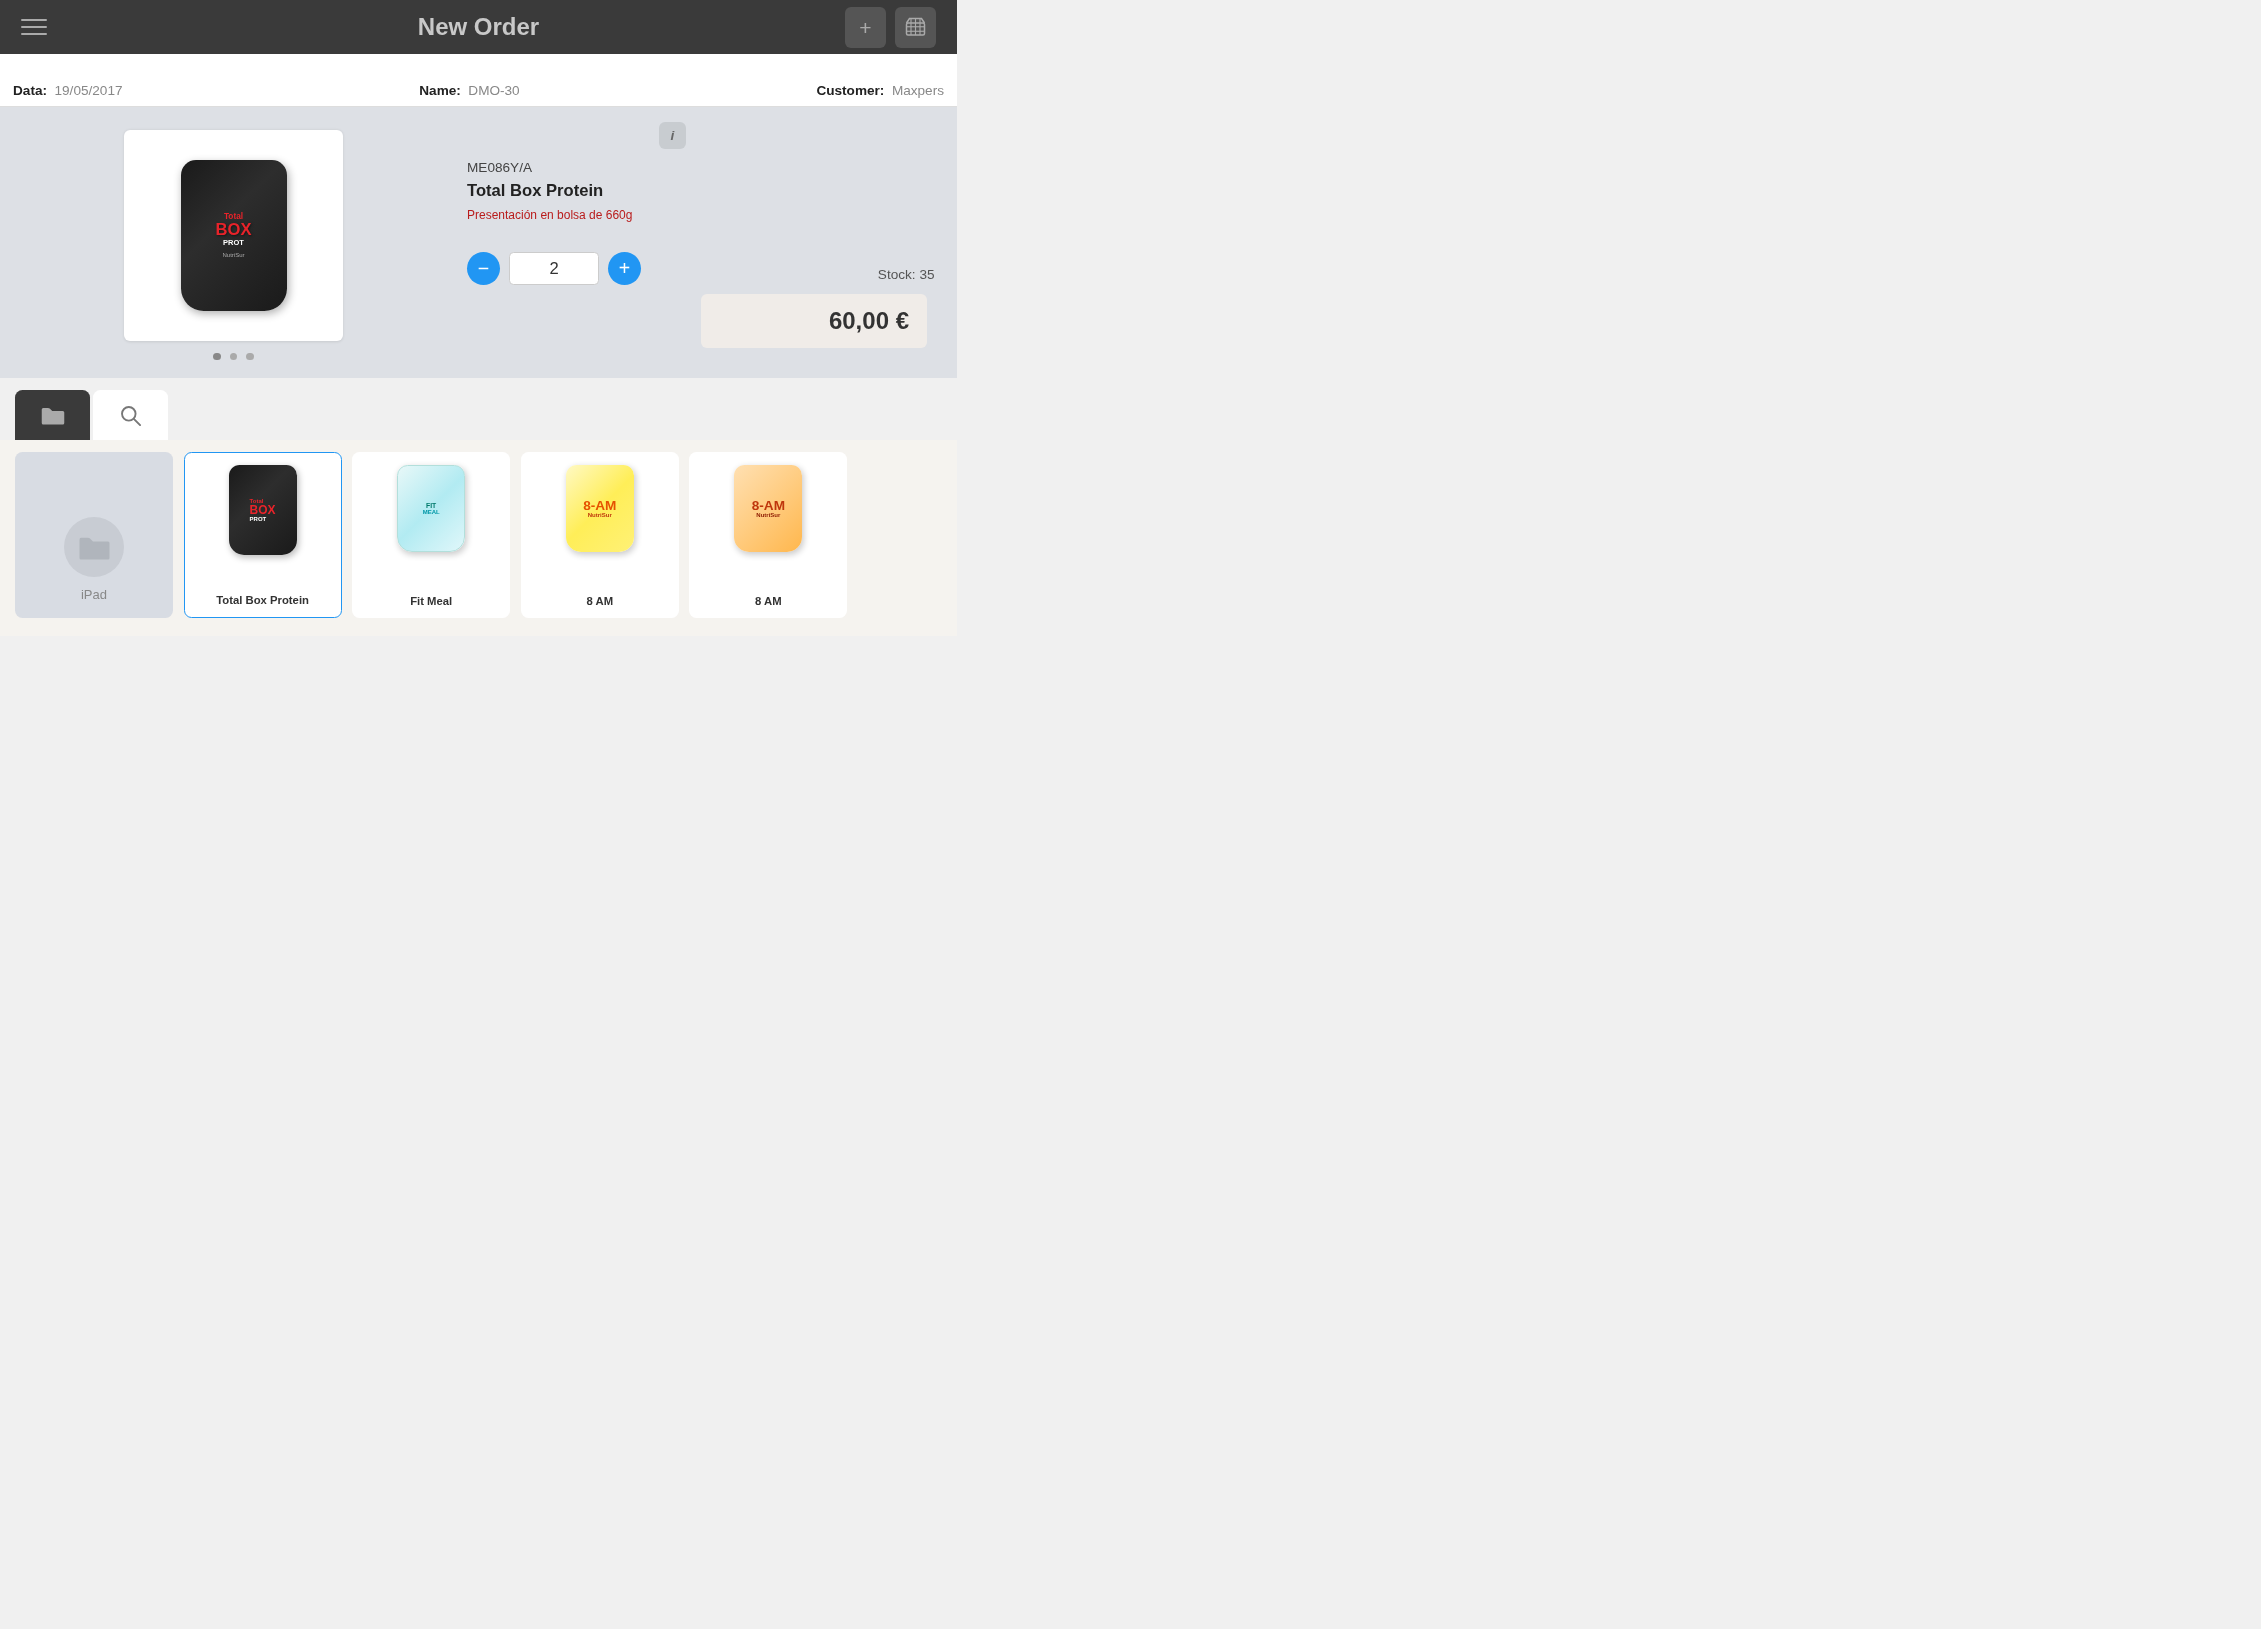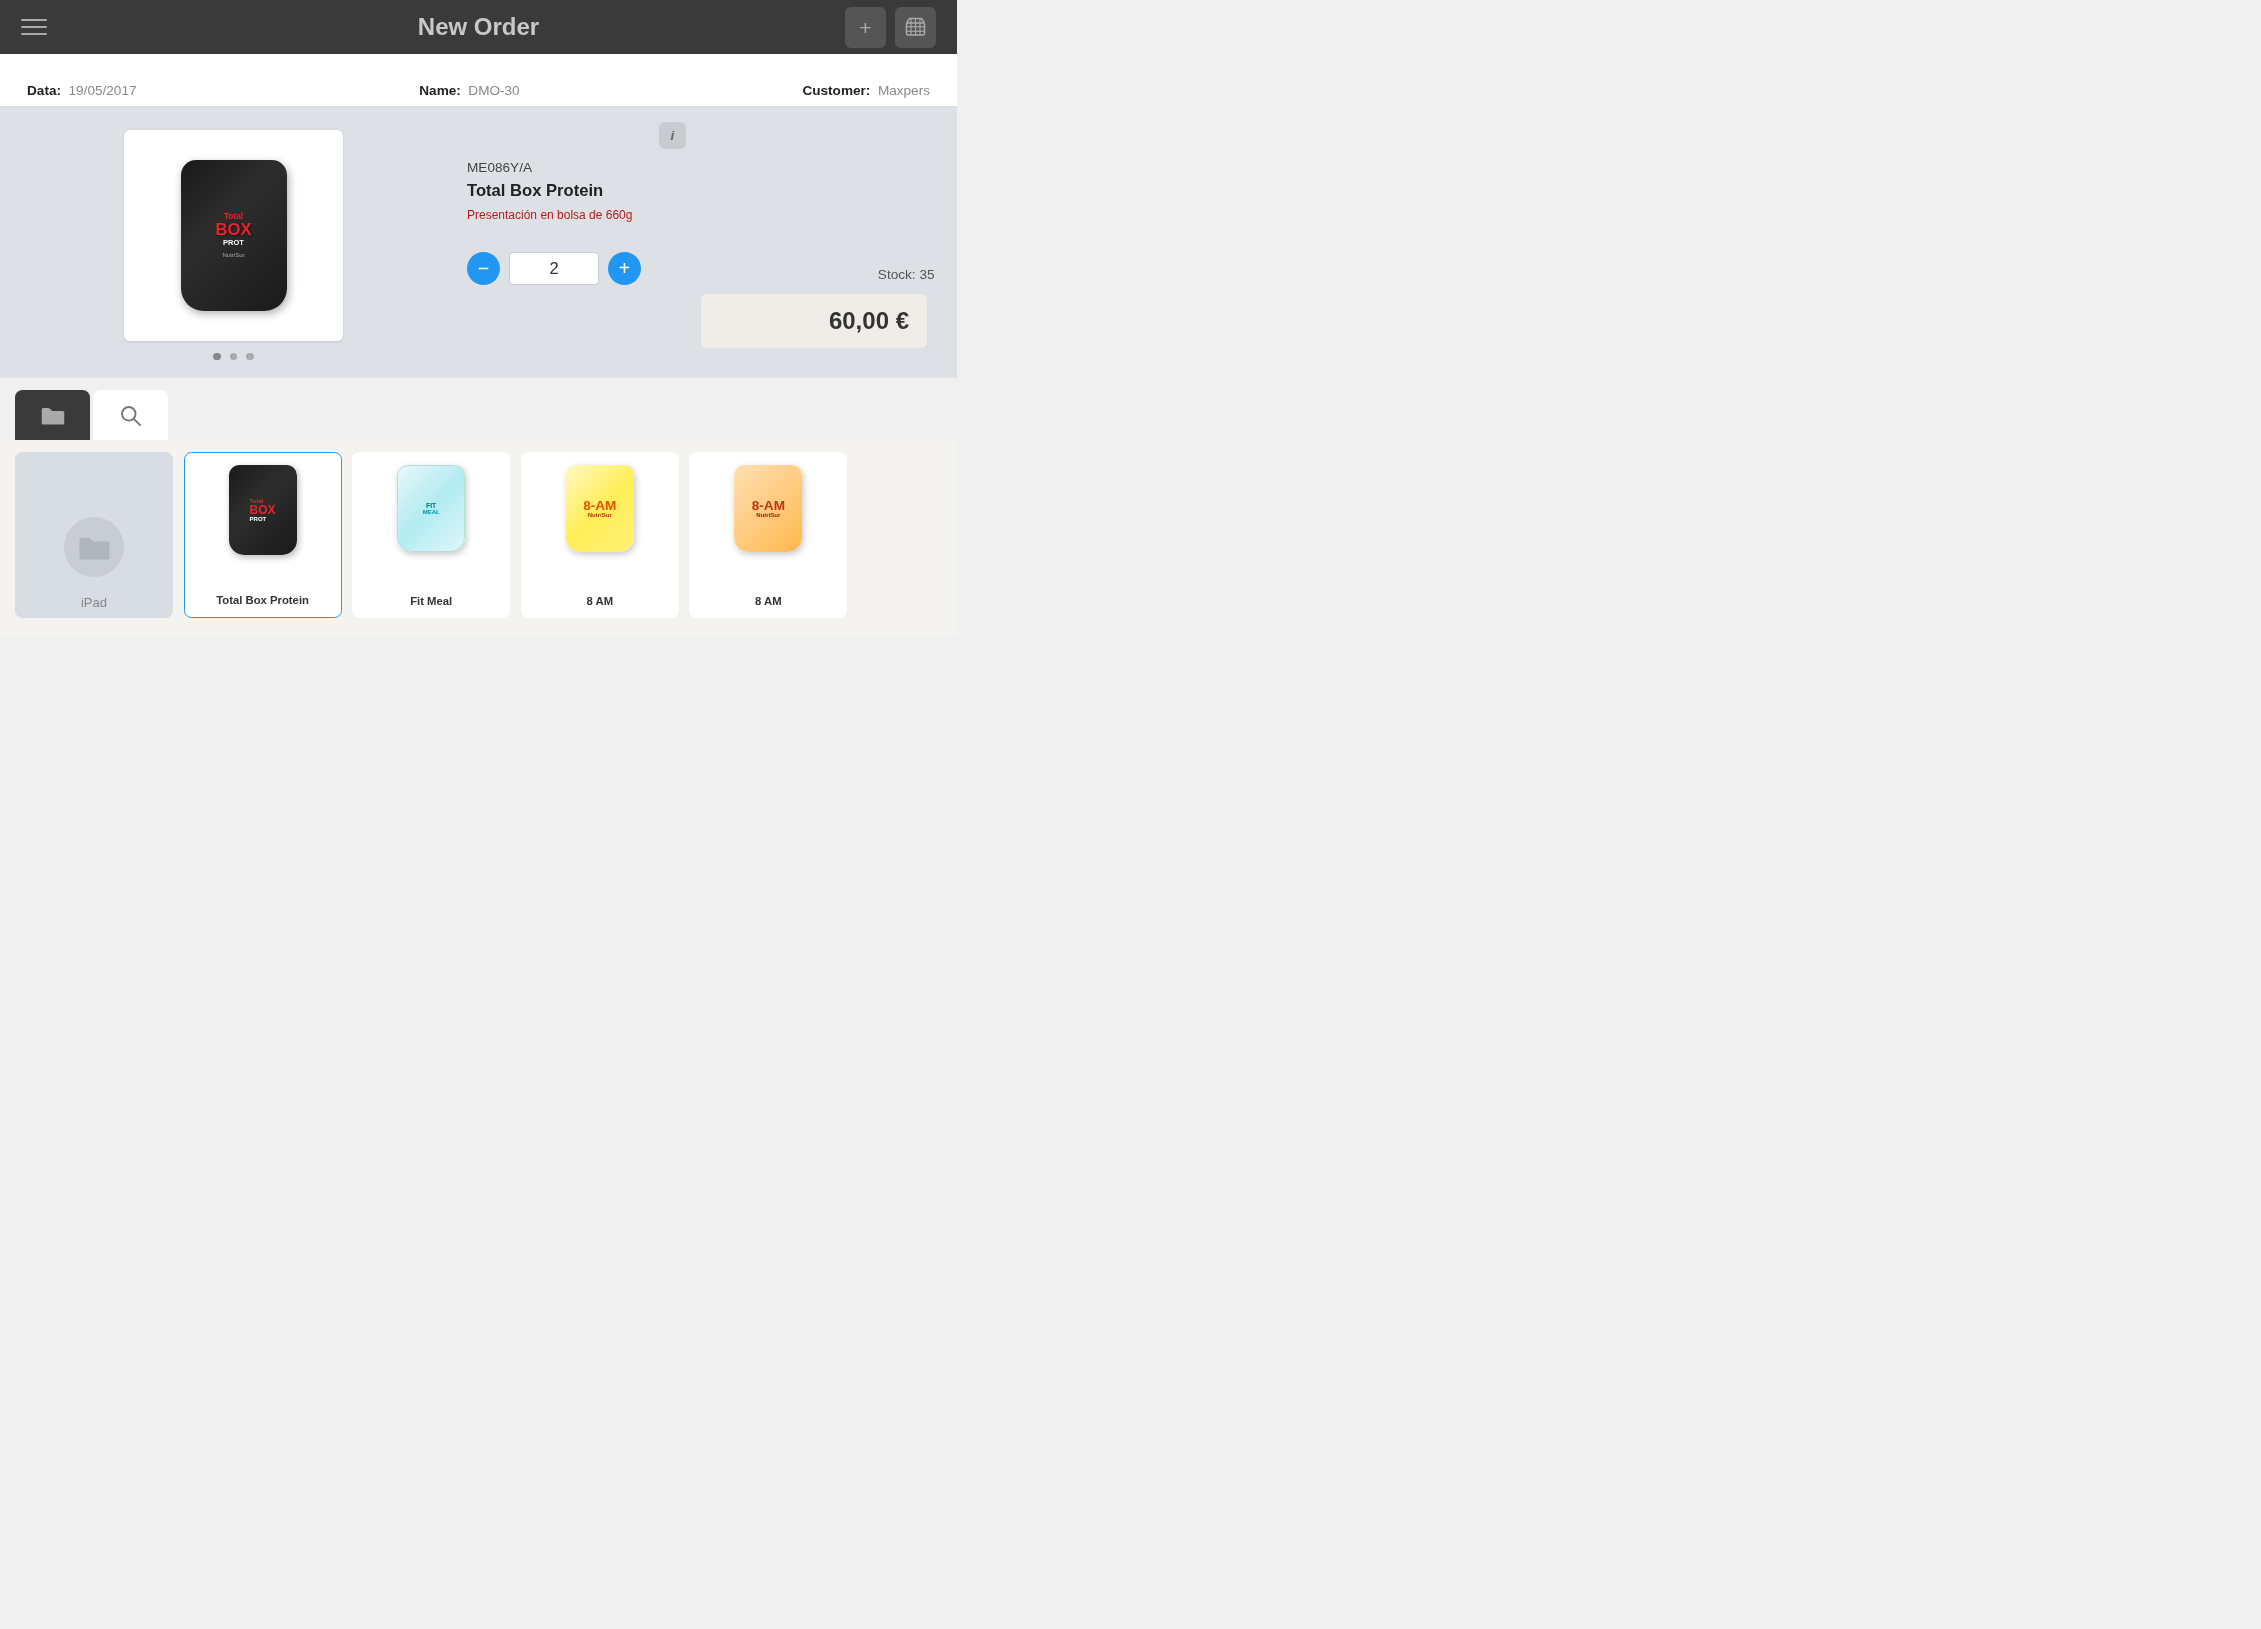--- a/index.html
+++ b/index.html
@@ -64,21 +64,21 @@
       font-weight: 300;
       line-height: 1;
     }
 
     
     .info-bar {
       background: #fff;
       height: 53px;
       display: flex;
       align-items: center;
-      padding: 0 27px;
+      padding: 0 13px;
       border-bottom: 0.8px solid #ddd;
       gap: 0;
     }
     .info-section {
       display: flex;
       align-items: baseline;
       gap: 7.5px;
     }
     .info-label {
       font-weight: 700;
@@ -354,21 +354,21 @@
       display: flex;
       align-items: center;
       justify-content: center;
       margin-bottom: 30px;
     }
     .folder-label {
       font-size: 13px;
       color: #888;
       font-weight: 500;
       position: absolute;
-      bottom: 8px;
+      bottom: 16px;
     }
 
     
     .whey-bag {
       width: 68px;
       height: 87px;
       background: linear-gradient(135deg, #c0392b 0%, #e74c3c 50%, #c0392b 100%);
       border-radius: 10.6px 10.6px 15px 15px;
       display: flex;
       align-items: center;

